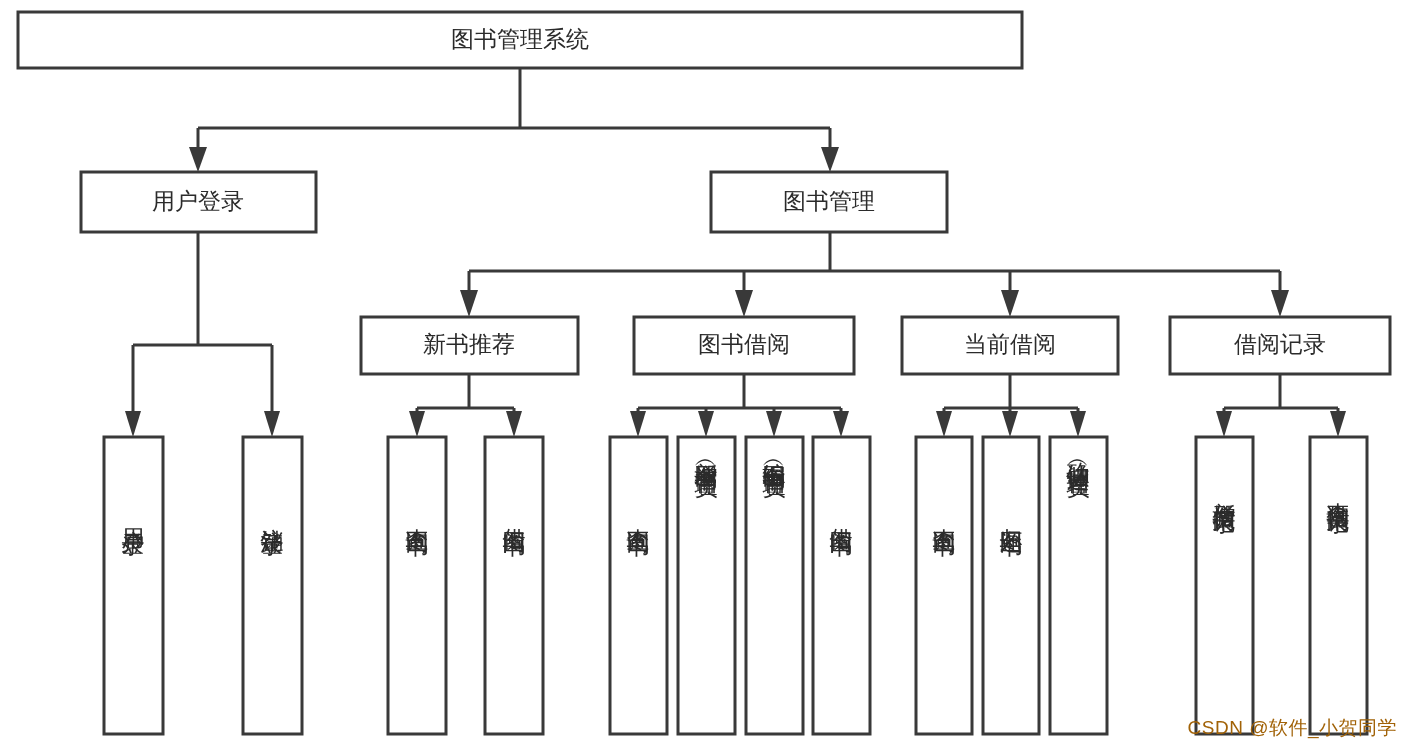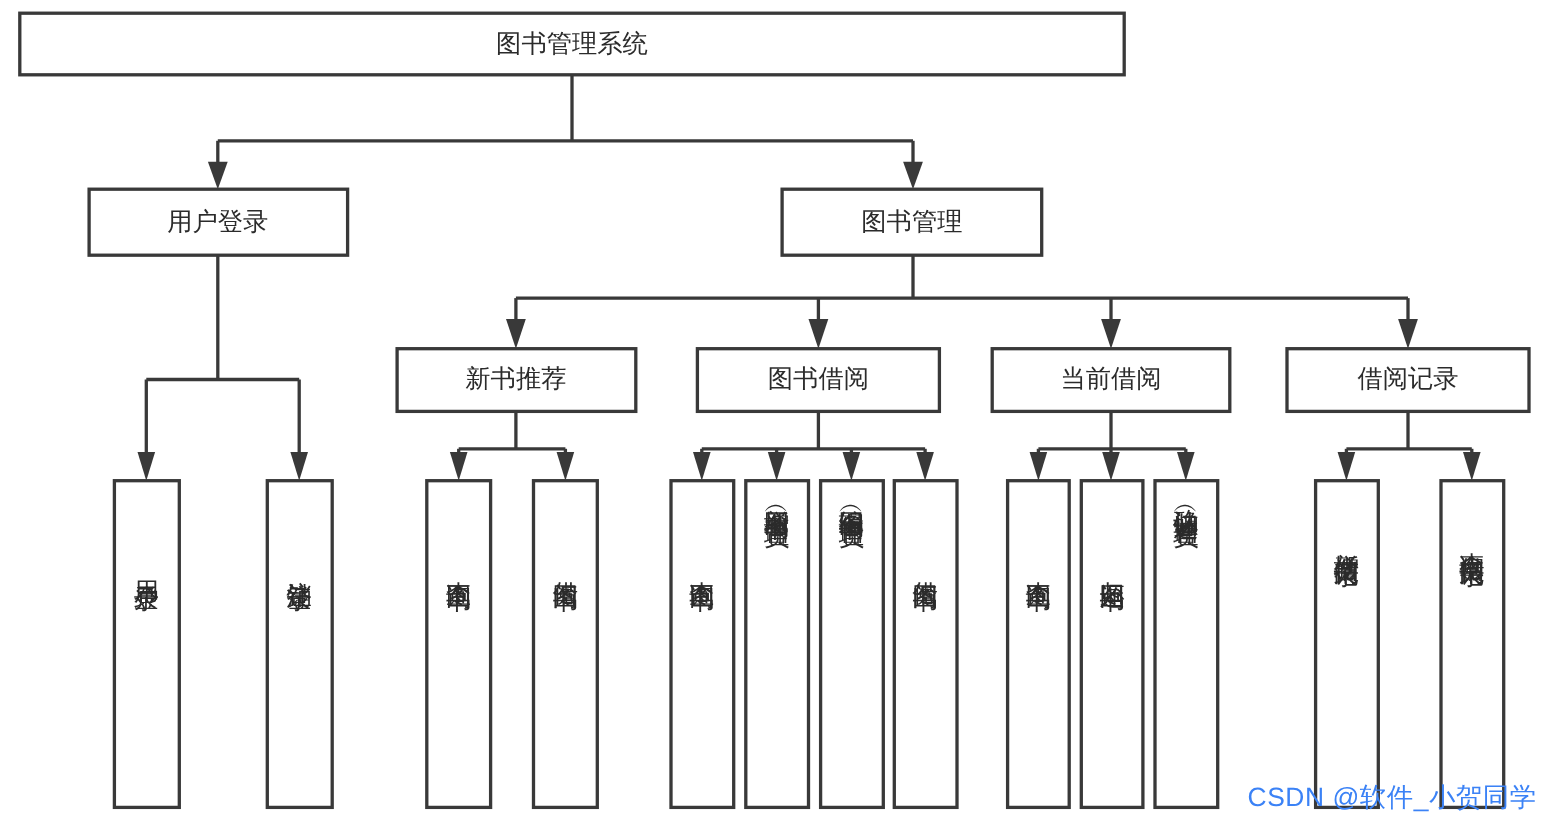--- a/index.html
+++ b/index.html
@@ -67,22 +67,22 @@
     letter-spacing: 2px;
     white-space: nowrap;
     transform: translate(-50%, 0);
     text-align: center;
   }
   .watermark {
     position: absolute;
     right: 8px;
     bottom: 6px;
     font-family: "Liberation Sans", "DejaVu Sans", sans-serif;
-    font-size: 24px;
-    color: #3b82f6;
+    font-size: 19px;
+    color: #a16207;
     white-space: nowrap;
     letter-spacing: 0.5px;
   }
 </style>
 </head>
 <body>
 
 <div id="diagram-root">
 
   <svg class="diagram-canvas" viewBox="0 0 1405 747">

